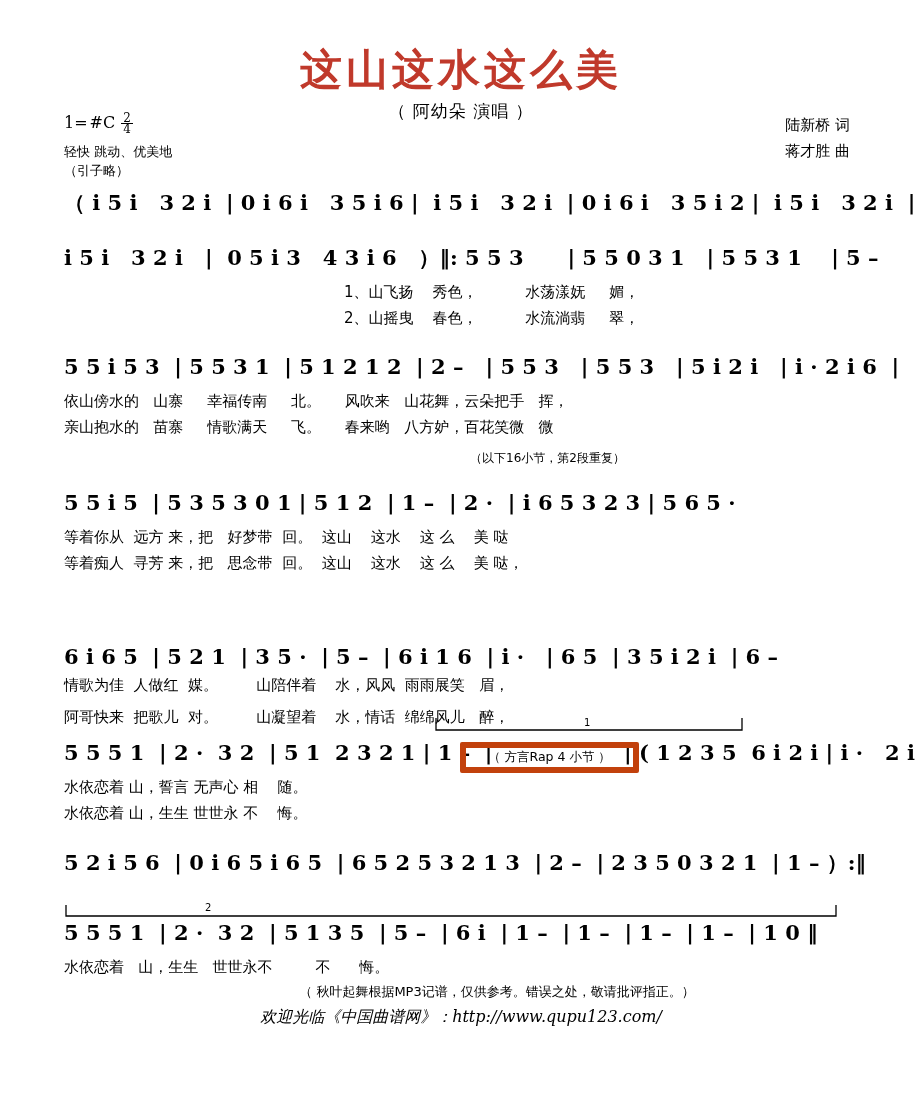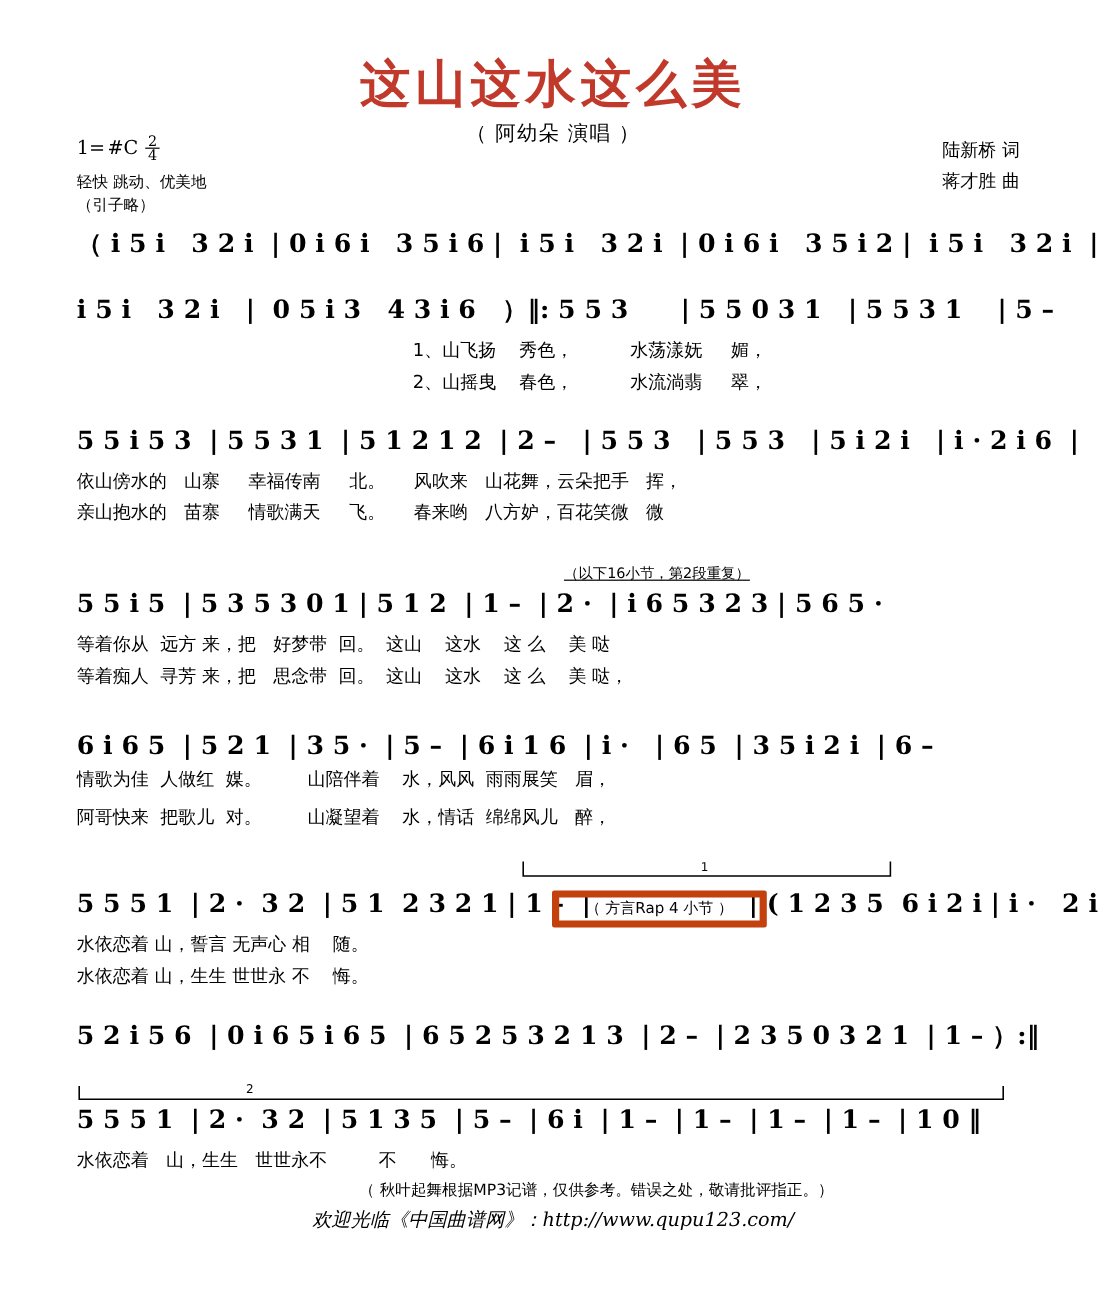--- a/index.html
+++ b/index.html
@@ -137,29 +137,29 @@
     <div class="lyric" style="margin-top:6px;margin-left:280px;">1、山飞扬    秀色，          水荡漾妩     媚，</div>
     <div class="lyric" style="margin-left:280px;">2、山摇曳    春色，          水流淌翡     翠，</div>
   </div>
 
   <div class="system" style="top:352px;">
     <div class="notes">5 5 i 5 3  | 5 5 3 1  | 5 1 2 1 2  | 2 –   | 5 5 3   | 5 5 3   | 5 i 2 i   | i · 2 i 6  |</div>
     <div class="lyric" style="margin-top:6px;">依山傍水的   山寨     幸福传南     北。     风吹来   山花舞，云朵把手   挥，</div>
     <div class="lyric">亲山抱水的   苗寨     情歌满天     飞。     春来哟   八方妒，百花笑微   微</div>
   </div>
 
-  <div class="anno" style="position:absolute;top:470px;left:470px;text-decoration:underline;">（以下16小节，第2段重复）</div>
+  <div class="anno" style="position:absolute;top:450px;left:470px;">（以下16小节，第2段重复）</div>
 
   <div class="system" style="top:488px;">
     <div class="notes">5 5 i 5  | 5 3 5 3 0 1 | 5 1 2  | 1 –  | 2 ·  | i 6 5 3 2 3 | 5 6 5 ·</div>
     <div class="lyric" style="margin-top:6px;">等着你从  远方 来，把   好梦带  回。  这山    这水    这 么    美 哒</div>
     <div class="lyric">等着痴人  寻芳 来，把   思念带  回。  这山    这水    这 么    美 哒，</div>
   </div>
 
-  <div class="system" style="top:606px;">
+  <div class="system" style="top:642px;">
     <div class="notes">6 i 6 5  | 5 2 1  | 3 5 ·  | 5 –  | 6 i 1 6  | i ·   | 6 5  | 3 5 i 2 i  | 6 –</div>
     <div class="lyric">情歌为佳  人做红  媒。        山陪伴着    水，风风  雨雨展笑   眉，</div>
     <div class="lyric" style="margin-top:6px;">阿哥快来  把歌儿  对。        山凝望着    水，情话  绵绵风儿   醉，</div>
   </div>
 
   <div class="system" style="top:738px;">
     <div class="notes">5 5 5 1  | 2 ·  3 2  | 5 1  2 3 2 1 | 1 –  |                  | ( 1 2 3 5  6 i 2 i | i ·   2 i |</div>
     <div class="lyric" style="margin-top:6px;">水依恋着 山，誓言 无声心 相    随。</div>
     <div class="lyric">水依恋着 山，生生 世世永 不    悔。</div>
   </div>

